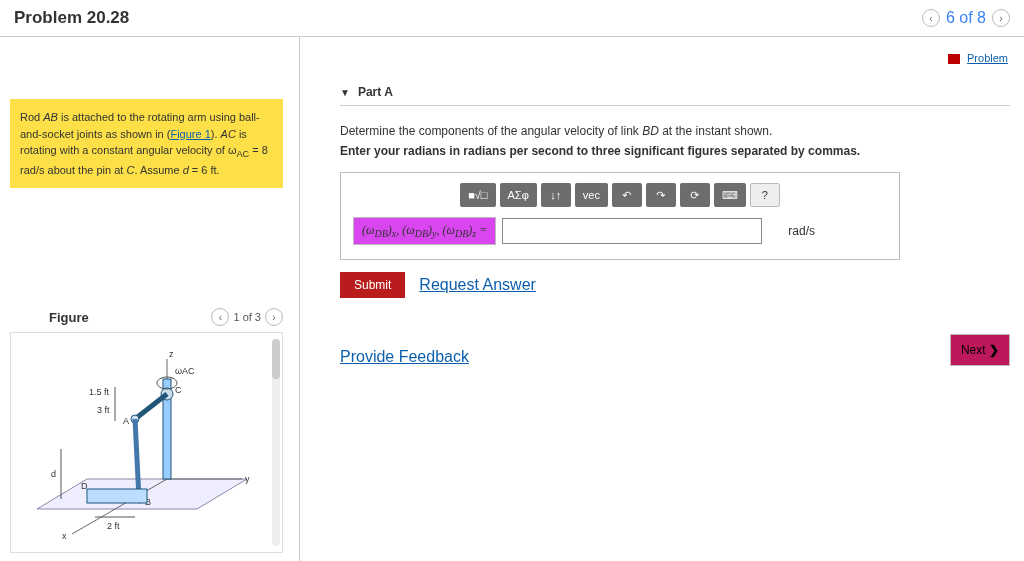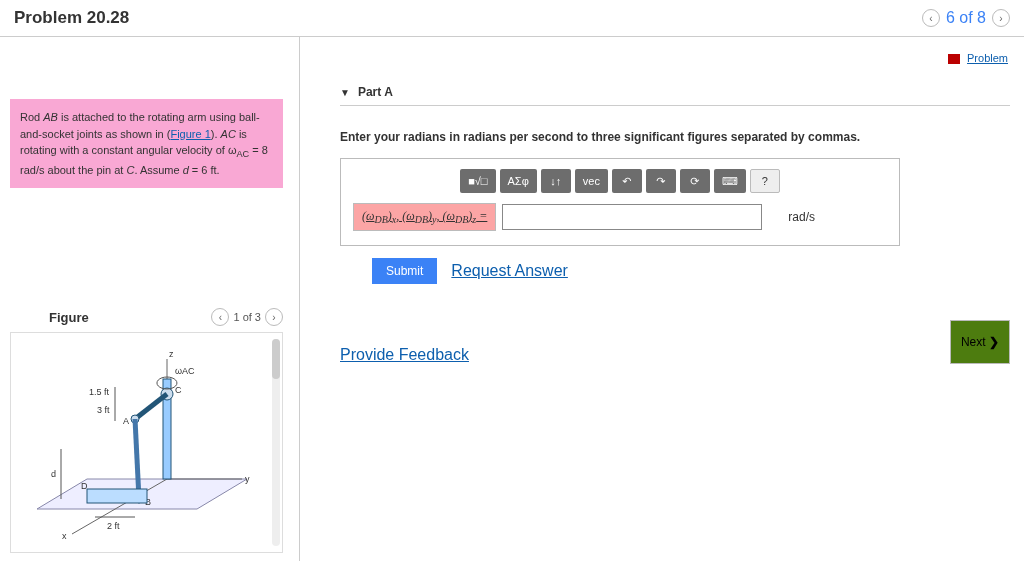--- a/index.html
+++ b/index.html
@@ -34,21 +34,21 @@
     width: 300px;
     border-right: 1px solid #ccc;
     padding: 10px 16px 10px 10px;
     display:flex; flex-direction:column;
   }
   .right { flex: 1; padding: 10px 14px 10px 40px; position: relative; }
   .review-bar { text-align: right; padding: 4px 2px 14px 0; }
   .review-link { color: #0d5fae; font-size: 11px; cursor:pointer; text-decoration: underline;}
   .flag { display:inline-block; width:12px; height:10px; background:#b00; margin-right:4px; vertical-align:middle;}
   .problem-box {
-    background: #f9a8d4;
+    background: #fde047;
     padding: 10px 10px;
     font-size: 11px;
     color: #333;
     line-height: 1.5;
     margin-top: 52px;
   }
   .problem-box a { color:#0d5fae; text-decoration: underline; }
   .fig-head {
     display:flex; justify-content:space-between; align-items:center;
     margin-top: 120px;
@@ -91,43 +91,42 @@
   }
   .tbtn {
     background:#6d6d6d; color:#fff; border:none;
     padding:4px 8px; font-size:11px; border-radius:2px;
     cursor:pointer; min-width:30px; height:24px;
     display:flex; align-items:center; justify-content:center;
   }
   .tbtn.light { background:#eee; color:#333; border:1px solid #bbb; }
   .answer-row { display:flex; align-items:center; gap:6px; font-size:12px;}
   .lhs-box {
-    border:1px solid #bbb; background:#fca5a5;
+    border:1px solid #bbb; background:#d946ef;
     padding:5px 8px; font-family: 'Times New Roman', serif; font-style:italic;
     font-size:12px;
-    text-decoration:underline;
   }
   .ans-input {
     border:1px solid #888; height:26px; width:260px;
     padding:2px 4px; font-size:12px;
   }
   .unit { font-size:12px; margin-left:20px;}
   .submit-row { margin-top:12px; display:flex; align-items:center; gap:14px;}
   .submit-btn {
-    background:#3b82f6; color:#fff; border:none;
-    padding:6px 14px; font-size:12px; cursor:pointer;margin-left:32px;
+    background:#b91c1c; color:#fff; border:none;
+    padding:6px 14px; font-size:12px; cursor:pointer;
   }
   .link { color:#0d5fae; text-decoration:underline; font-size:16px; cursor:pointer;}
   .feedback-row {
     display:flex; justify-content:space-between; align-items:flex-end;
     margin-top:30px;
   }
   .next-btn {
-    background:#4d7c0f; border:1px solid #bbb;
-    padding:14px 10px; font-size:12px; cursor:pointer;
+    background:#be185d; border:1px solid #bbb;
+    padding:8px 10px; font-size:12px; cursor:pointer;
   }
   .chev { font-weight:bold; }
   
   .fl { font-size:9px; fill:#333; font-family: Arial; }
 </style>
 </head>
 <body>
 
 <div class="header">
   <div class="header-title">Problem 20.28</div>
@@ -210,20 +209,21 @@
       <span class="flag"></span>
       <span class="review-link">Problem</span>
     </div>
 
     <div class="part-header">
       <span class="caret">▼</span>
       <span>Part A</span>
     </div>
 
     <div class="question-block">
+      <div id="question-text">Determine the components of the angular velocity of link <i>BD</i> at the instant shown.</div>
       <div class="instr"><b>Enter your radians in radians per second to three significant figures separated by commas.</b></div>
 
       <div class="answer-area">
         <div class="toolbar">
           <button class="tbtn">■√□</button>
           <button class="tbtn">ΑΣφ</button>
           <button class="tbtn">↓↑</button>
           <button class="tbtn">vec</button>
           <button class="tbtn">↶</button>
           <button class="tbtn">↷</button>

